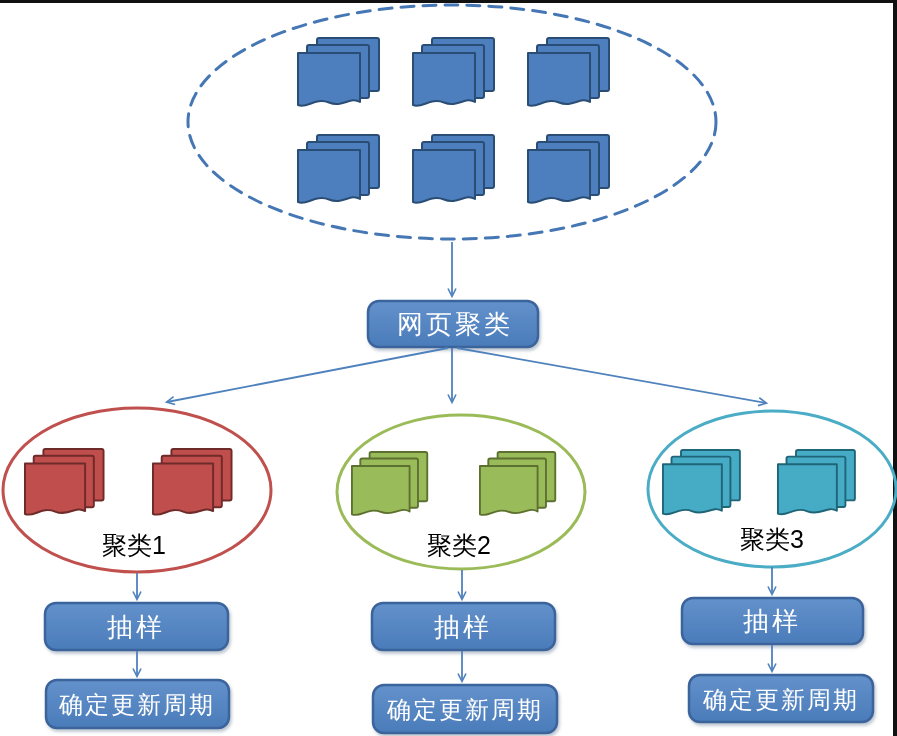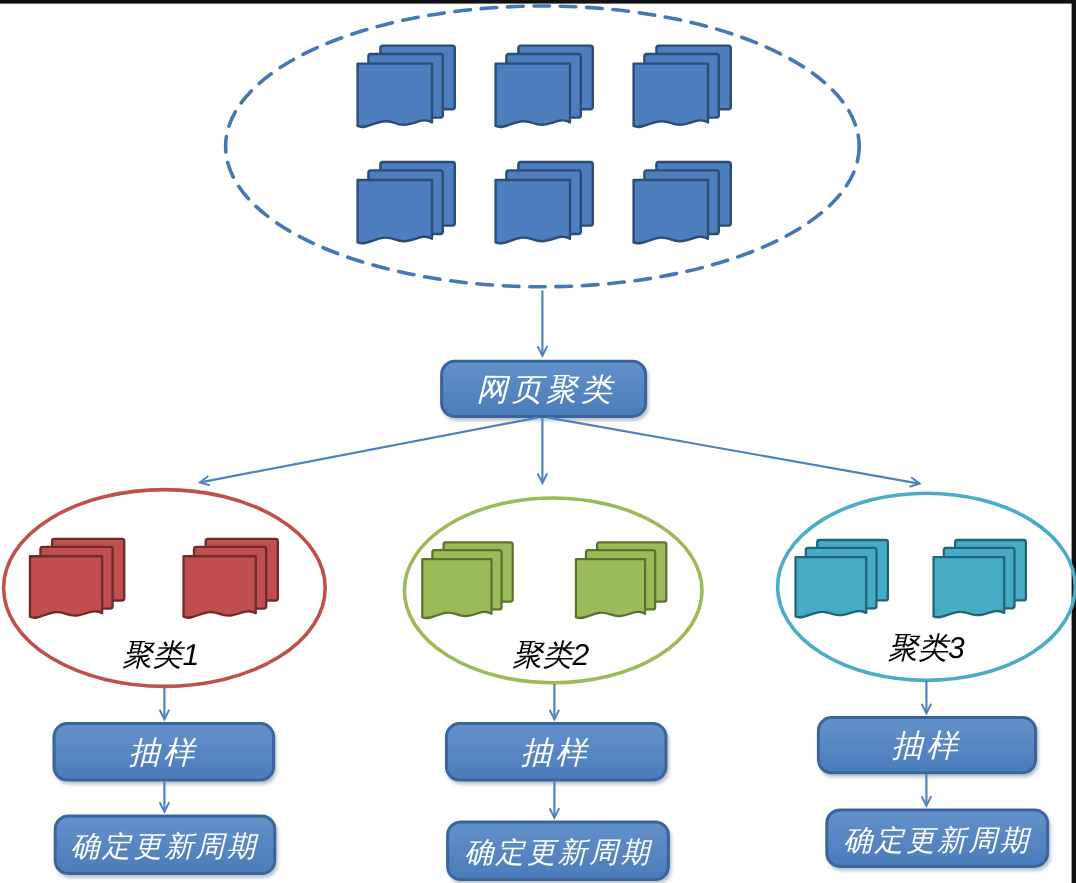--- a/index.html
+++ b/index.html
@@ -2,21 +2,20 @@
 <html><head>
 <meta charset="utf-8">
 <style>
   html,body{margin:0;padding:0;background:#ffffff;}
   .stage{
     position:relative;
     width:897px;height:736px;
     background:#ffffff;
     overflow:hidden;
     font-family:"Liberation Sans", sans-serif;
-    font-style:italic;
   }
   svg{display:block;}
   
   .doc-blue { fill:#4d7fbe; stroke:#2a4d75; }
   .doc-red  { fill:#bf4e4c; stroke:#6f2b29; }
   .doc-green{ fill:#9abb59; stroke:#5c7030; }
   .doc-teal { fill:#46abc5; stroke:#1f6577; }
   .doc-page { stroke-width:2; stroke-linejoin:round; }
   .dashed-ellipse{ fill:none; stroke:#4577b5; stroke-width:3; stroke-dasharray:13 9; stroke-linecap:round; }
   .cluster-ellipse{ fill:none; stroke-width:3; }

